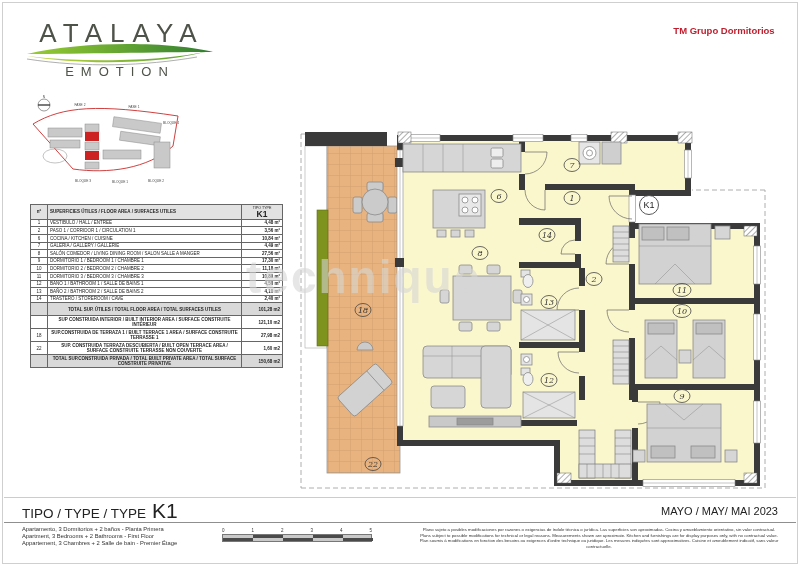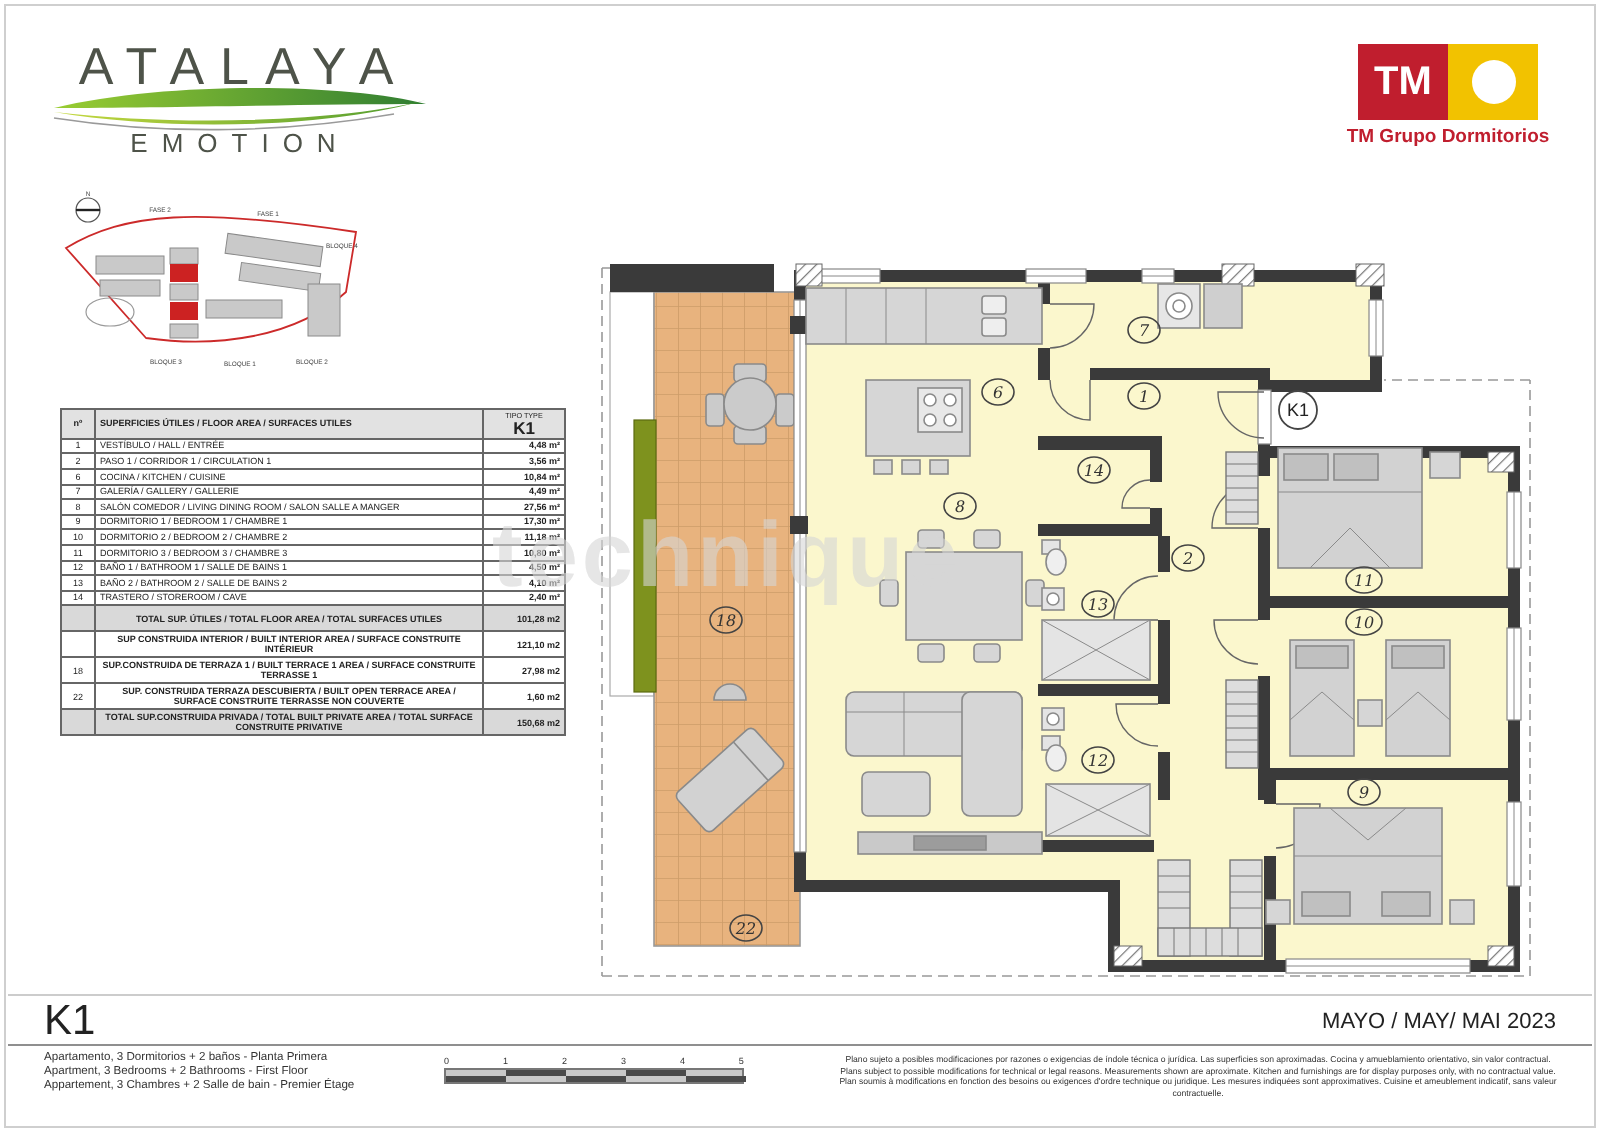--- a/index.html
+++ b/index.html
@@ -79,26 +79,20 @@
     </linearGradient>
   </defs>
   <text x="97" y="32" text-anchor="middle" font-size="26" letter-spacing="8" fill="#4e5349" font-family="DejaVu Serif,serif">ATALAYA</text>
   <path d="M2,44 C60,30 150,32 188,42 C130,42 55,44 2,44 Z" fill="url(#lg1)"></path>
   <path d="M2,46 C70,54 150,50 188,40 C140,54 60,56 2,46 Z" fill="url(#lg2)"></path>
   <path d="M2,49 C60,58 120,56 172,47" stroke="#9a9a9a" stroke-width="0.8" fill="none"></path>
   <text x="95" y="66" text-anchor="middle" font-size="13" letter-spacing="7" fill="#4e5349" font-family="DejaVu Serif,serif">EMOTION</text>
 </svg>
 
 <div class="tm-block">
-  <div class="tm-squares">
-    <div class="tm-red">TM</div>
-    <div class="tm-yellow">
-      <div class="tm-circle"></div>
-    </div>
-  </div>
   <div class="tm-company">TM Grupo Dormitorios</div>
 </div>
 
 <svg class="siteplan" viewBox="0 0 155 100" width="155" height="100">
   <path d="M5,30 C35,12 70,10 150,22 L145,52 C120,75 80,80 45,75 Z" fill="none" stroke="#cc2a2a" stroke-width="0.9"></path>
   <g fill="#c9c9c9" stroke="#8a8a8a" stroke-width="0.5">
     <rect x="20" y="34" width="34" height="9"></rect>
       <rect x="22" y="46" width="30" height="8"></rect>
     <rect x="85" y="26" width="48" height="10" transform="rotate(8 109 31)"></rect>
     <rect x="92" y="40" width="40" height="9" transform="rotate(8 112 44)"></rect>
@@ -477,20 +471,21 @@
     </g>
   </g>
 </svg>
 
 <div class="watermark">technique</div>
 
 <div class="rule1"></div>
 <div class="rule2"></div>
 
 <div class="footer-title">
+  <span class="pref">TIPO / TYPE / TYPE</span>
   <span class="unit">K1</span>
 </div>
 
 <div class="footer-desc">
 
     <div>Apartamento, 3 Dormitorios + 2 baños - Planta Primera</div>
 
     <div>Apartment, 3 Bedrooms + 2 Bathrooms - First Floor</div>
 
     <div>Appartement, 3 Chambres + 2 Salle de bain - Premier Étage</div>

